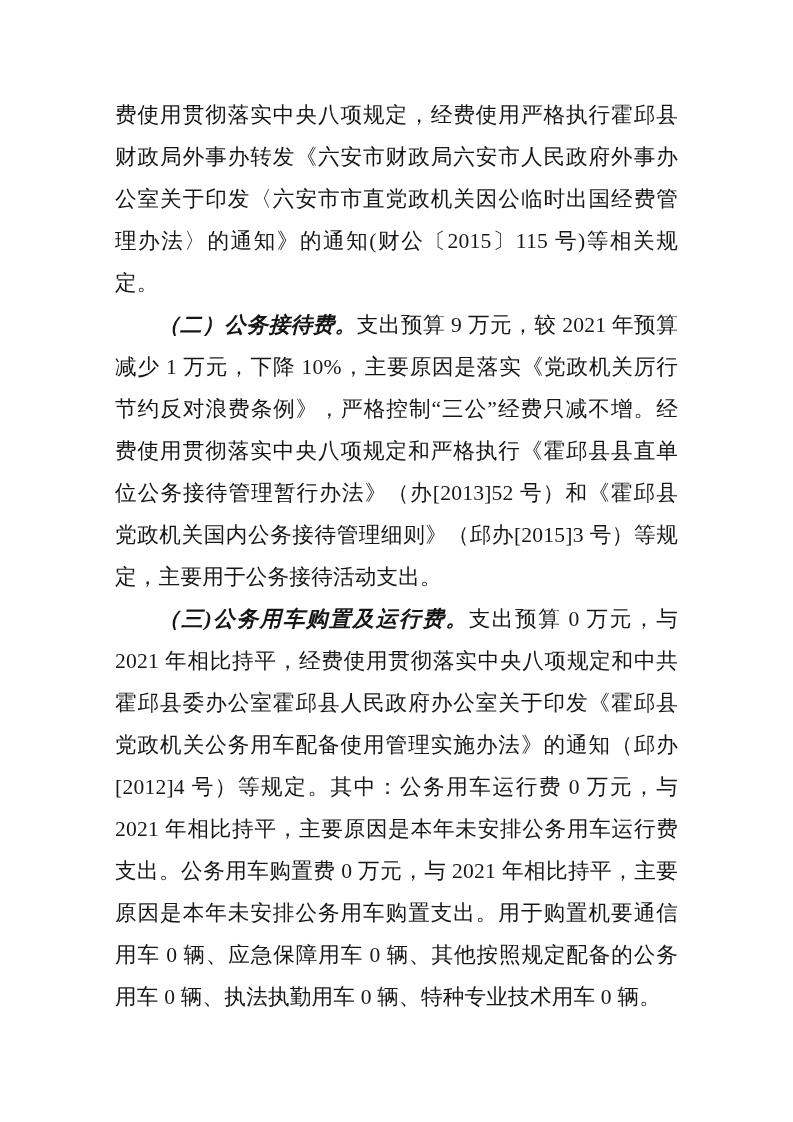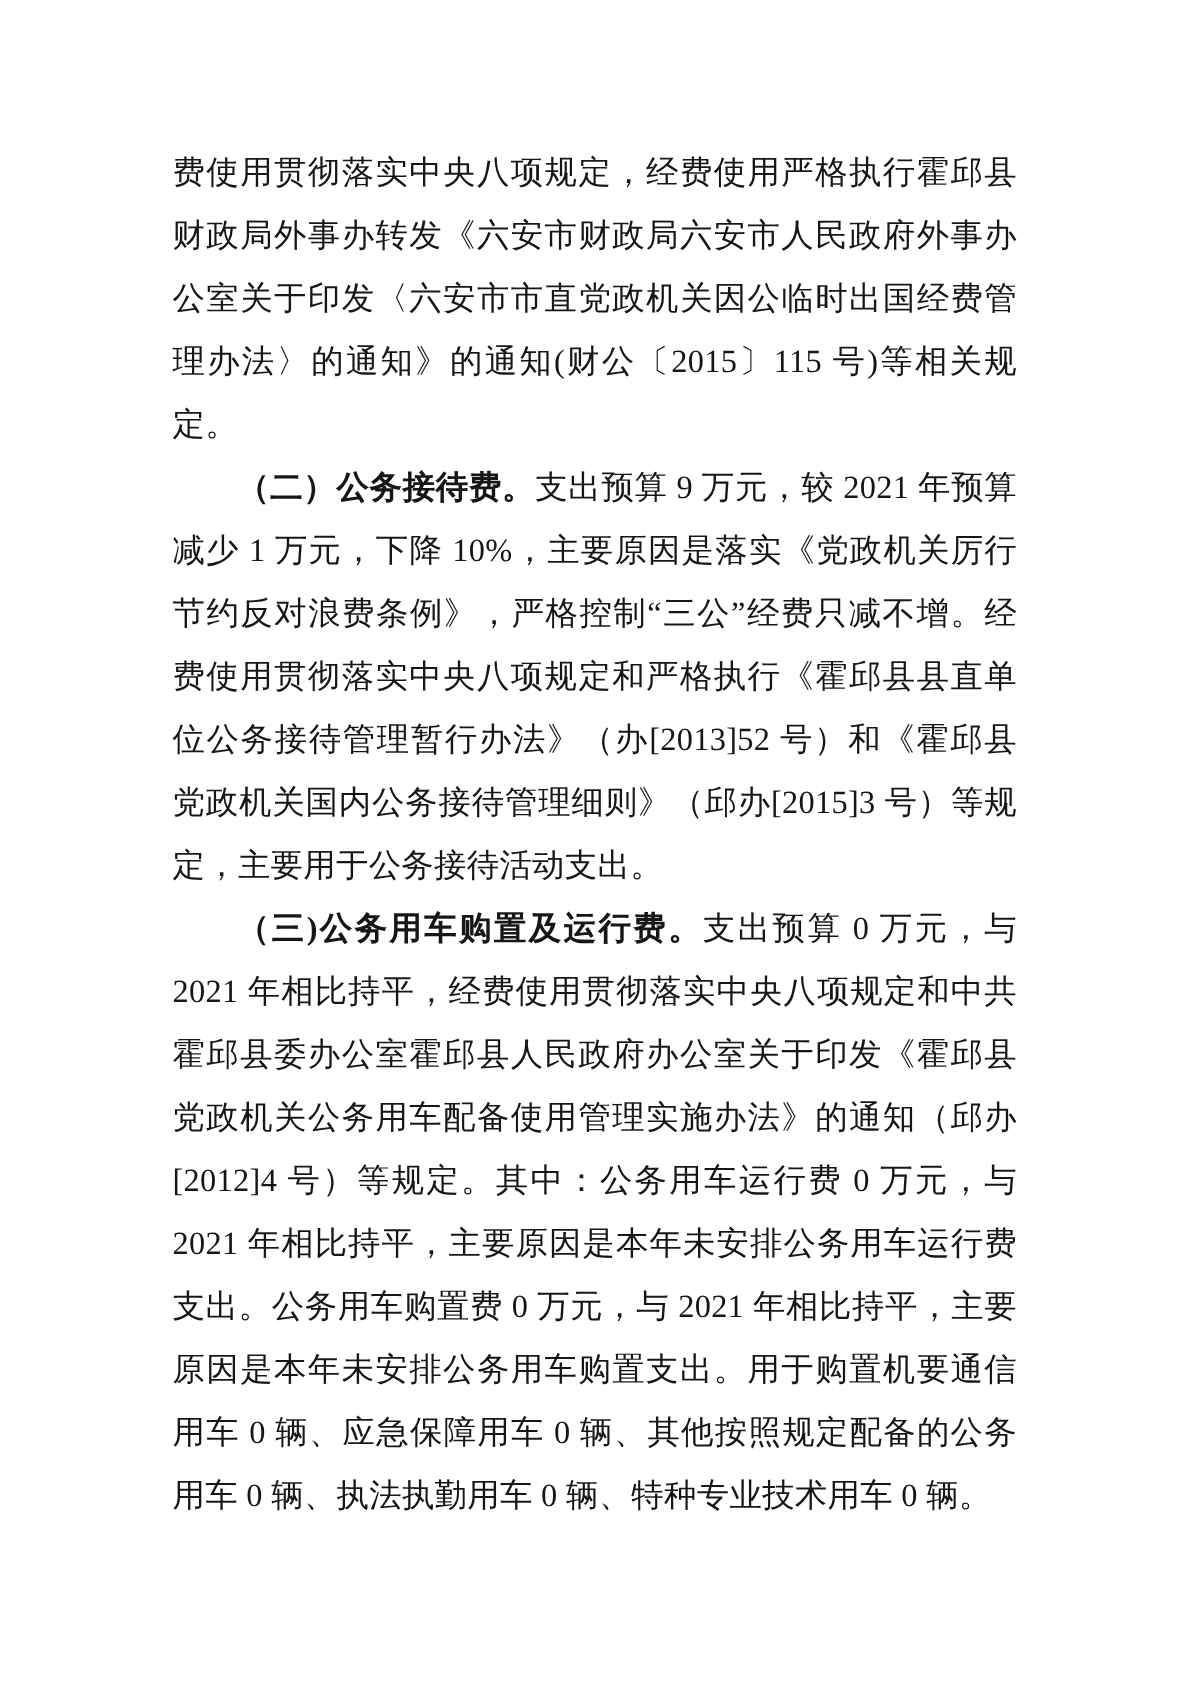--- a/index.html
+++ b/index.html
@@ -30,20 +30,21 @@
   }
   .textblock p {
     margin: 0;
     padding: 0;
   }
   .para-indent {
     text-indent: 43px;
   }
   .section-heading {
     font-weight: bold;
+    font-style: italic;
   }
 </style>
 </head>
 <body>
 
 <div class="page">
   <div class="textblock">
 
     <p>费使用贯彻落实中央八项规定，经费使用严格执行霍邱县财政局外事办转发《六安市财政局六安市人民政府外事办公室关于印发〈六安市市直党政机关因公临时出国经费管理办法〉的通知》的通知(财公〔2015〕115 号)等相关规定。</p>
 

